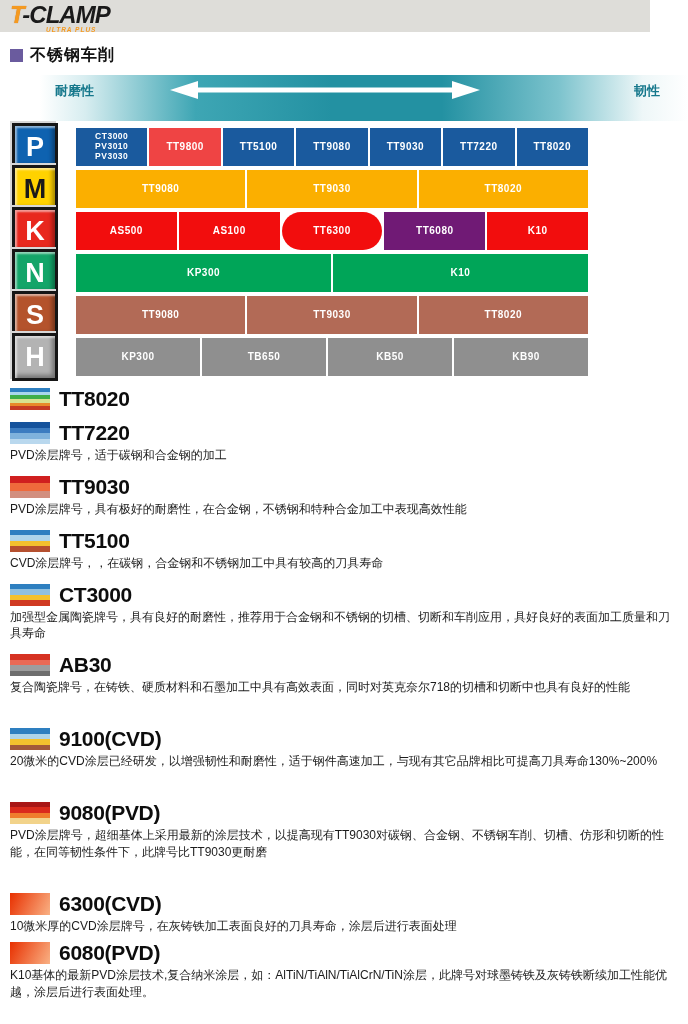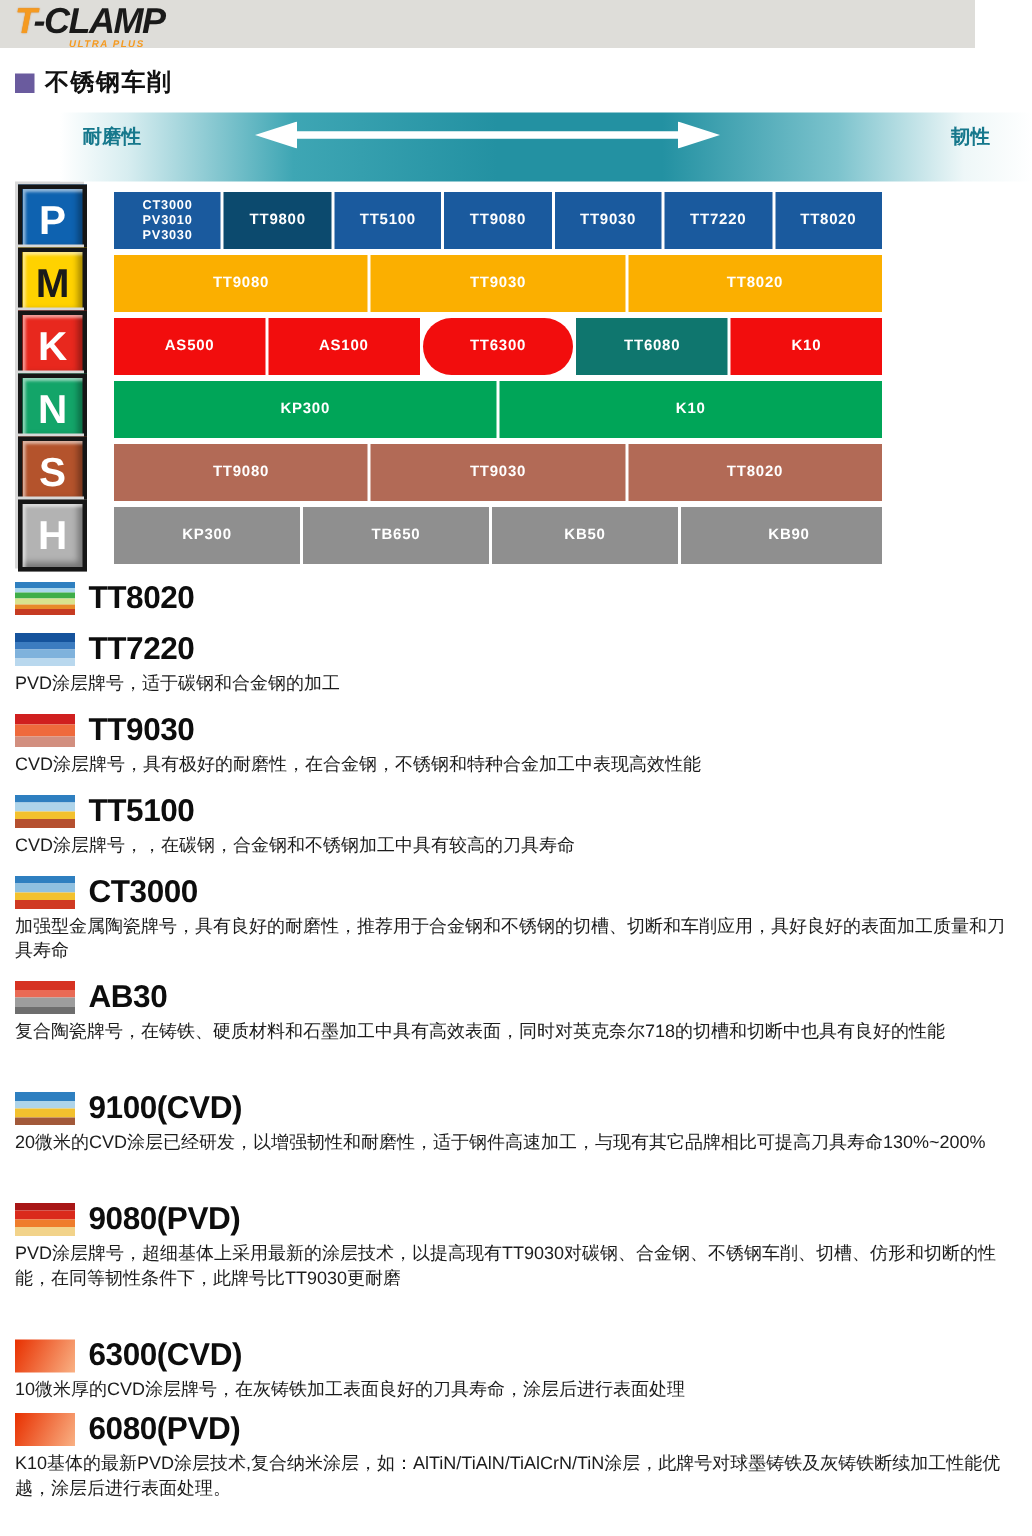--- a/index.html
+++ b/index.html
@@ -69,21 +69,21 @@
   </svg>
 </div>
 
 <div class="grade-table" id="grade-table">
     <div class="mat-row">
       <div class="tile" style="background: rgb(14, 98, 176); color: rgb(255, 255, 255);">P</div>
       <div class="cells">
         <div class="cell multi" style="background: rgb(26, 90, 158);">CT3000
 PV3010
 PV3030</div>
-        <div class="cell" style="background: #0c4a6e;">TT9800</div>
+        <div class="cell" style="background: #ef4444;">TT9800</div>
         <div class="cell" style="background: rgb(26, 90, 158);">TT5100</div>
         <div class="cell" style="background: rgb(26, 90, 158);">TT9080</div>
         <div class="cell" style="background: rgb(26, 90, 158);">TT9030</div>
         <div class="cell" style="background: rgb(26, 90, 158);">TT7220</div>
         <div class="cell" style="background: rgb(26, 90, 158);">TT8020</div>
       </div>
     </div>
     <div class="mat-row">
       <div class="tile" style="background: rgb(255, 210, 0); color: rgb(26, 26, 26);">M</div>
       <div class="cells">
@@ -91,21 +91,21 @@
         <div class="cell" style="background: rgb(251, 175, 0);">TT9030</div>
         <div class="cell" style="background: rgb(251, 175, 0);">TT8020</div>
       </div>
     </div>
     <div class="mat-row">
       <div class="tile" style="background: rgb(232, 40, 30); color: rgb(255, 255, 255);">K</div>
       <div class="cells">
         <div class="cell" style="background: rgb(242, 13, 13);">AS500</div>
         <div class="cell" style="background: rgb(242, 13, 13);">AS100</div>
         <div class="cell" style="background: rgb(242, 13, 13); border-radius: 19px;">TT6300</div>
-        <div class="cell" style="background: #0f766e;">TT6080</div>
+        <div class="cell" style="background: #701a75;">TT6080</div>
         <div class="cell" style="background: rgb(242, 13, 13);">K10</div>
       </div>
     </div>
     <div class="mat-row">
       <div class="tile" style="background: rgb(19, 165, 105); color: rgb(255, 255, 255);">N</div>
       <div class="cells">
         <div class="cell" style="background: rgb(0, 165, 88);">KP300</div>
         <div class="cell" style="background: rgb(0, 165, 88);">K10</div>
       </div>
     </div>
@@ -156,21 +156,21 @@
     </div>
     <div class="grade-section">
       <div class="grade-head">
         <div class="swatch">
           <div class="stripe" style="background: rgb(208, 31, 31);"></div>
           <div class="stripe" style="background: rgb(239, 106, 60);"></div>
           <div class="stripe" style="background: rgb(210, 143, 127);"></div>
         </div>
         <div class="grade-name">TT9030</div>
       </div>
-      <div class="grade-desc">CVD涂层牌号，具有极好的耐磨性，在合金钢，不锈钢和特种合金加工中表现高效性能</div>
+      <div class="grade-desc">PVD涂层牌号，具有极好的耐磨性，在合金钢，不锈钢和特种合金加工中表现高效性能</div>
     </div>
     <div class="grade-section">
       <div class="grade-head">
         <div class="swatch">
           <div class="stripe" style="background: rgb(46, 127, 192);"></div>
           <div class="stripe" style="background: rgb(174, 212, 234);"></div>
           <div class="stripe" style="background: rgb(243, 193, 46);"></div>
           <div class="stripe" style="background: rgb(181, 80, 47);"></div>
         </div>
         <div class="grade-name">TT5100</div>

